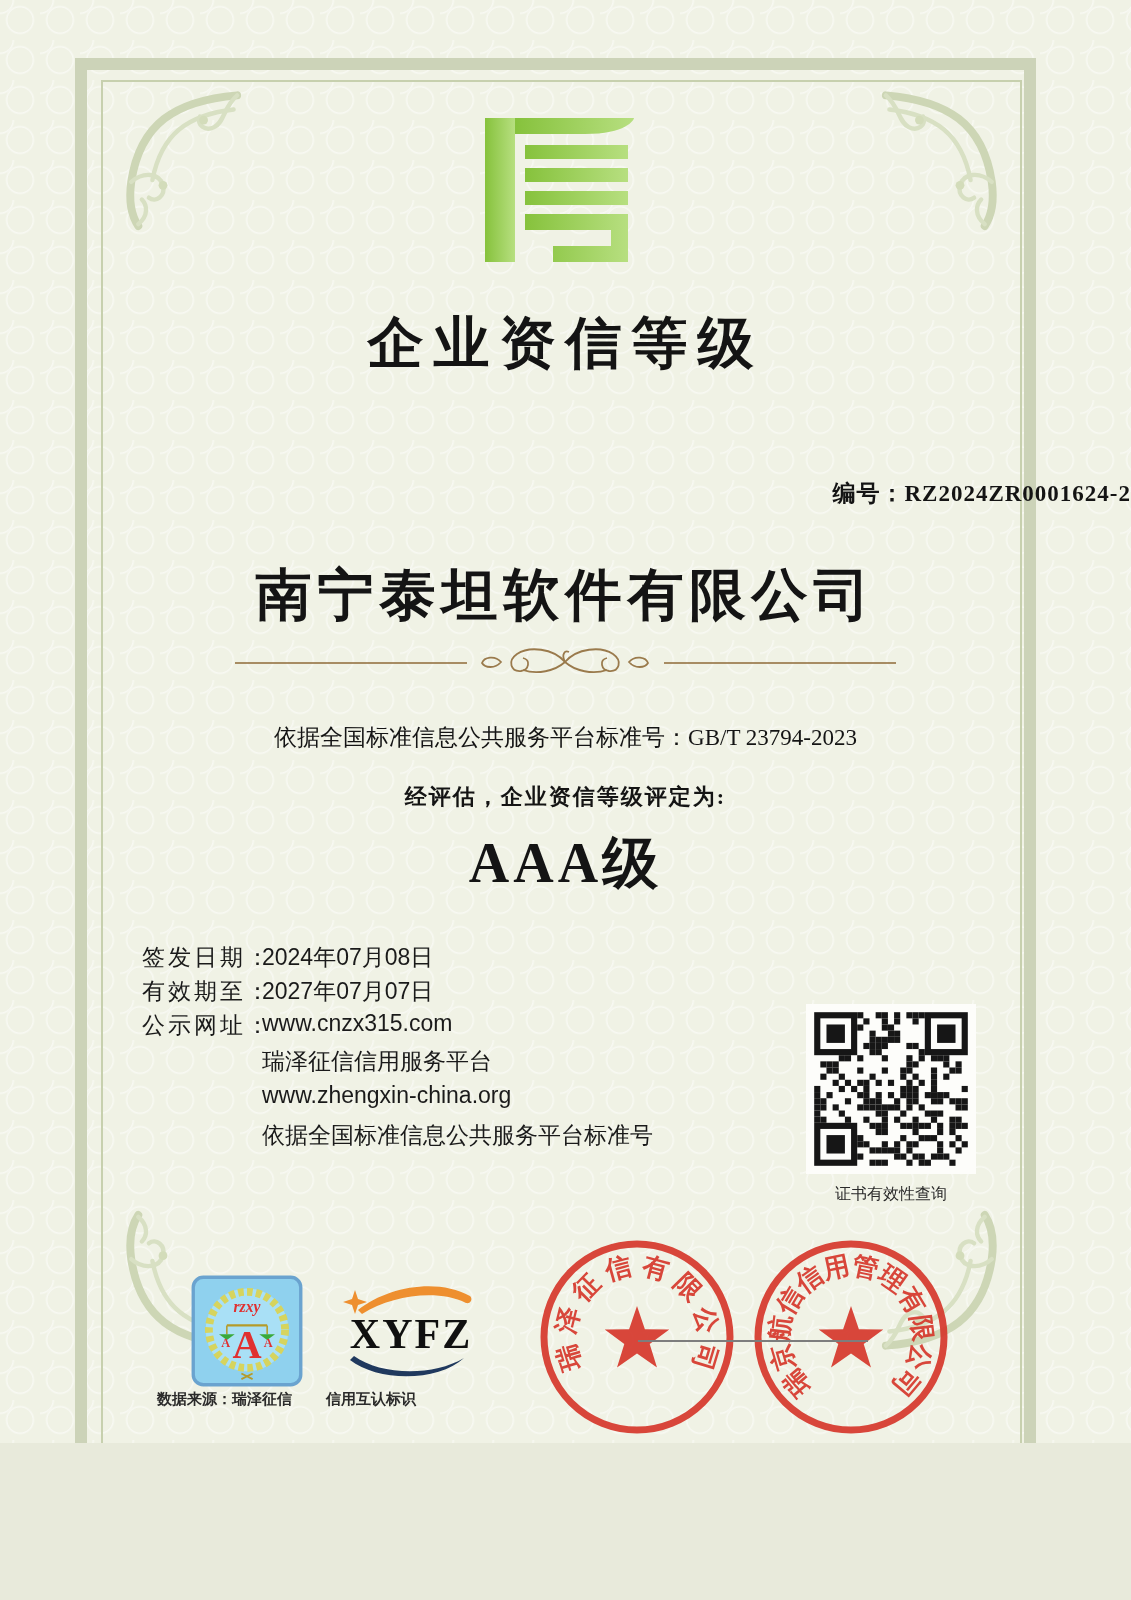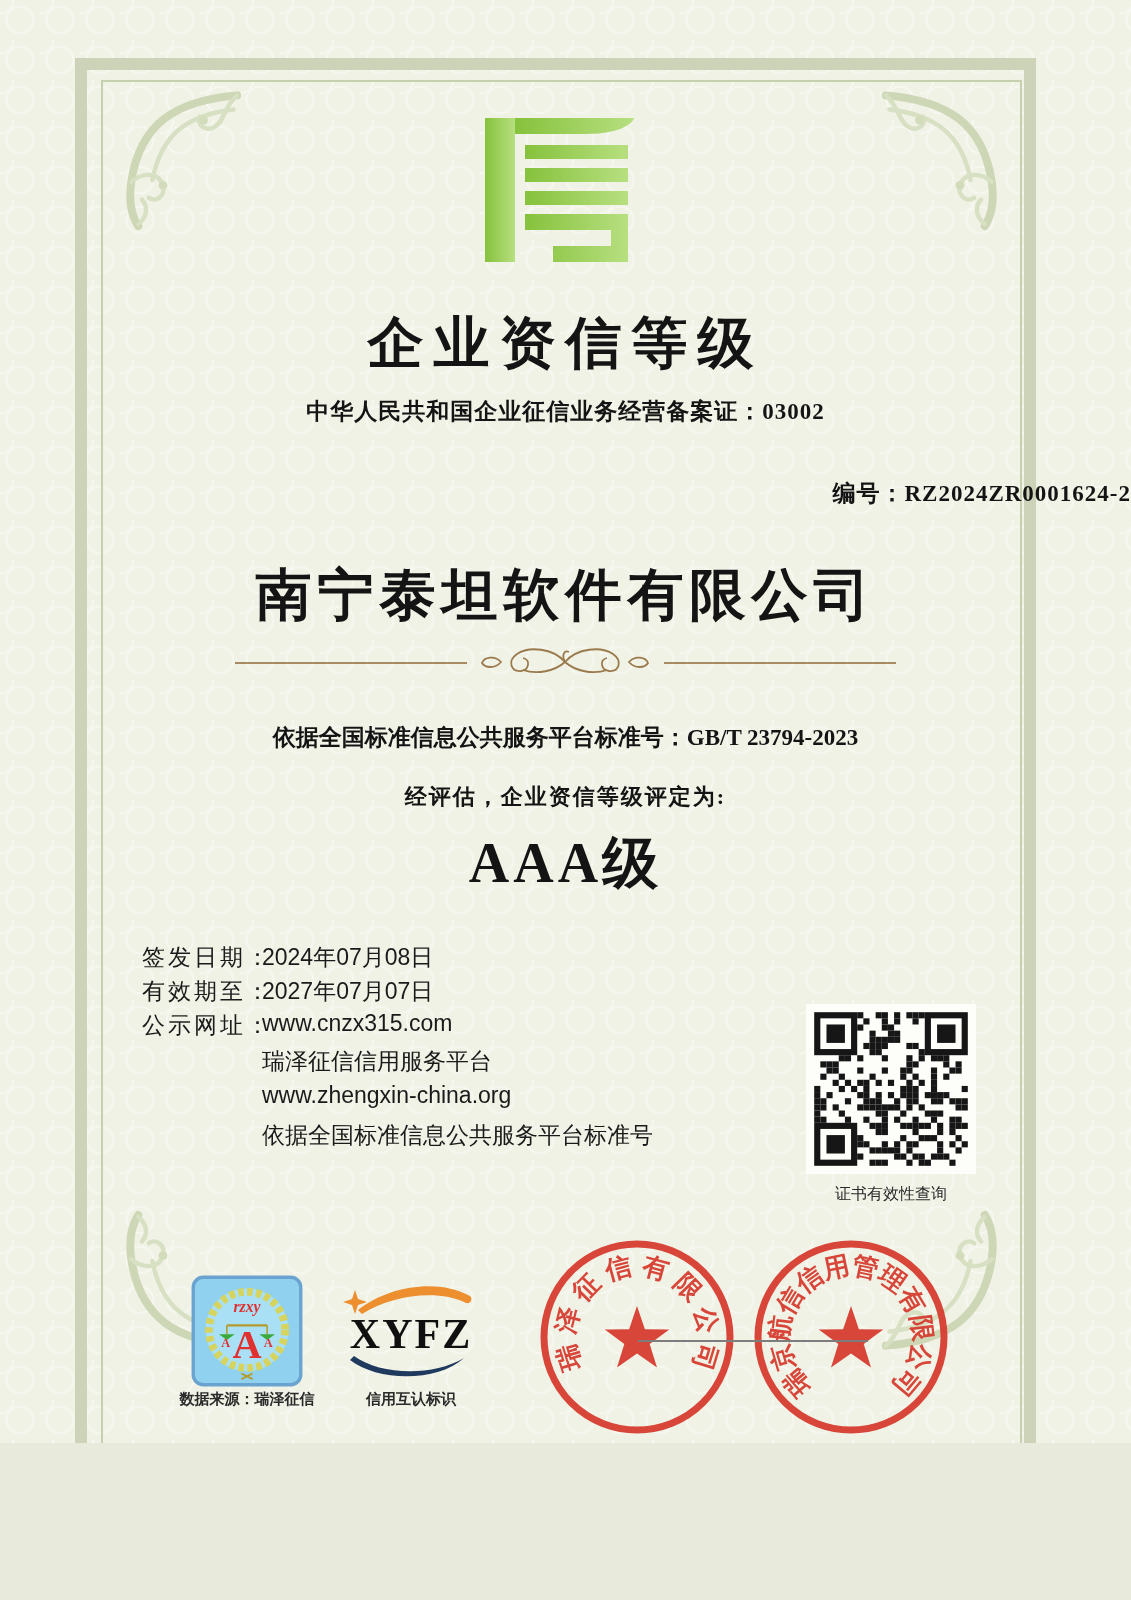--- a/index.html
+++ b/index.html
@@ -26,33 +26,33 @@
   .corner.br{right:111px;bottom:85px;transform:scale(-1,-1);}
   .logo{left:485px;top:118px;width:150px;height:144px;}
   .title{top:306px;font-size:56px;font-weight:bold;letter-spacing:10px;}
   .subtitle{top:396px;font-size:23px;font-weight:bold;letter-spacing:1px;}
   .serial{top:478px;font-size:23px;font-weight:bold;letter-spacing:1px;text-align:right;}
   .company{top:558px;font-size:56px;font-weight:bold;letter-spacing:6px;}
   .div-line{position:absolute;top:662px;height:0;border-top:2px solid #9a7a4c;opacity:.85;}
   .div-line.l{left:235px;width:232px;}
   .div-line.r{left:664px;width:232px;}
   .div-orn{left:465px;top:642px;width:200px;height:40px;}
-  .standard{top:722px;font-size:23px;font-weight:bold;}
+  .standard{top:722px;font-size:23px;font-weight:normal;}
   .assess{top:782px;font-size:22px;font-weight:bold;letter-spacing:2px;}
   .rating{top:826px;font-size:56px;font-weight:bold;letter-spacing:4px;}
   .drow{position:absolute;left:0;font-size:23px;font-family:"Liberation Sans","DejaVu Sans",sans-serif;color:#1a1a1a;}
   .drow .lab{position:absolute;left:142px;width:150px;letter-spacing:3px;white-space:nowrap;}
   .drow .val{position:absolute;left:262px;white-space:nowrap;}
   .qr-wrap{left:806px;top:1004px;width:170px;height:170px;background:#fdfdfa;}
   .qr-cap{left:786px;top:1184px;width:210px;text-align:center;font-size:16px;
     font-family:"Liberation Sans","DejaVu Sans",sans-serif;color:#2a2a2a;}
   .badge-rzxy{left:190px;top:1275px;width:114px;height:112px;}
   .logo-xyfz{left:334px;top:1276px;width:154px;height:104px;}
   .cap{position:absolute;top:1390px;font-size:15px;font-family:Liberation Mono, monospace;
-    color:#2a2a2a;text-align:center;font-weight:bold;}
+    color:#2a2a2a;font-weight:bold;}
   .cap.c1{left:157px;width:180px;}
   .cap.c2{left:326px;width:170px;}
   .stamp{position:absolute;width:200px;height:200px;opacity:.92;}
   .stamp.s0{left:537px;top:1237px;}
   .stamp.s1{left:751px;top:1237px;}
   .sig-line{position:absolute;left:638px;top:1340px;width:230px;border-top:2px solid #7d7d7d;}
   .reg-label{top:1443px;font-size:22px;font-weight:bold;letter-spacing:2px;padding-left:48px;}
   .dotted{position:absolute;left:401px;top:1477px;width:330px;border-top:2px dotted #4c4c4c;}
   .bank-cn{top:1472px;font-size:40px;font-weight:bold;letter-spacing:6px;
     font-family:"Liberation Serif","DejaVu Serif",serif;}
@@ -139,21 +139,20 @@
       <rect x="0" y="0" width="30" height="144"></rect>
       <path d="M30,0 L149,0 C149,2 141,16 100,16 L30,16 Z"></path>
       <rect x="40" y="27" width="103" height="14"></rect>
       <rect x="40" y="50" width="103" height="14"></rect>
       <rect x="40" y="73" width="103" height="14"></rect>
       <path d="M40,96 L143,96 L143,144 L68,144 L68,128 L126,128 L126,112 L40,112 Z"></path>
     </g>
   </svg>
 
   <div class="abs ctr title">企业资信等级</div>
-  <div class="abs ctr subtitle">中华人民共和国企业征信业务经营备案证：03002</div>
   <div class="abs ctr serial">编号：RZ2024ZR0001624-2</div>
   <div class="abs ctr company">南宁泰坦软件有限公司</div>
 
   <div class="div-line l"></div>
   <div class="div-line r"></div>
   <svg class="abs div-orn" viewBox="0 0 200 40">
     <g fill="none" stroke="#9a7a4c" stroke-width="1.8">
       <path d="M100,20 C88,6 64,4 52,12 C42,19 46,30 56,29 C64,28 66,18 58,16"></path>
       <path d="M100,20 C112,6 136,4 148,12 C158,19 154,30 144,29 C136,28 134,18 142,16"></path>
       <path d="M100,20 C90,29 72,33 58,28"></path>

